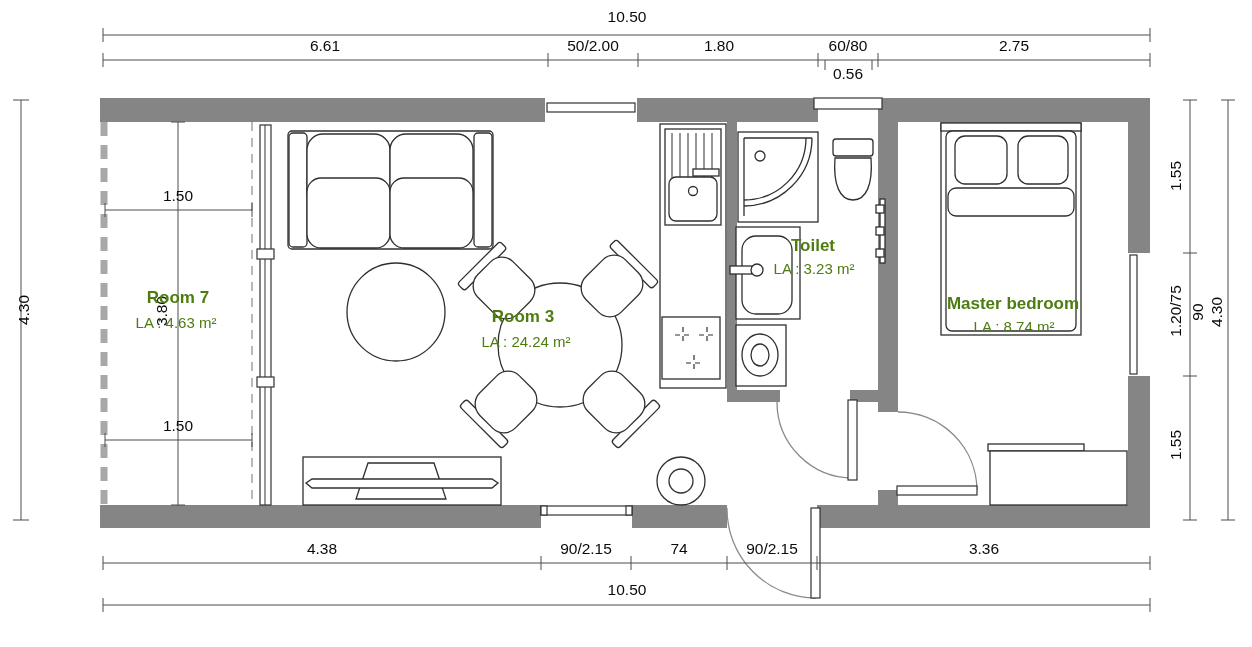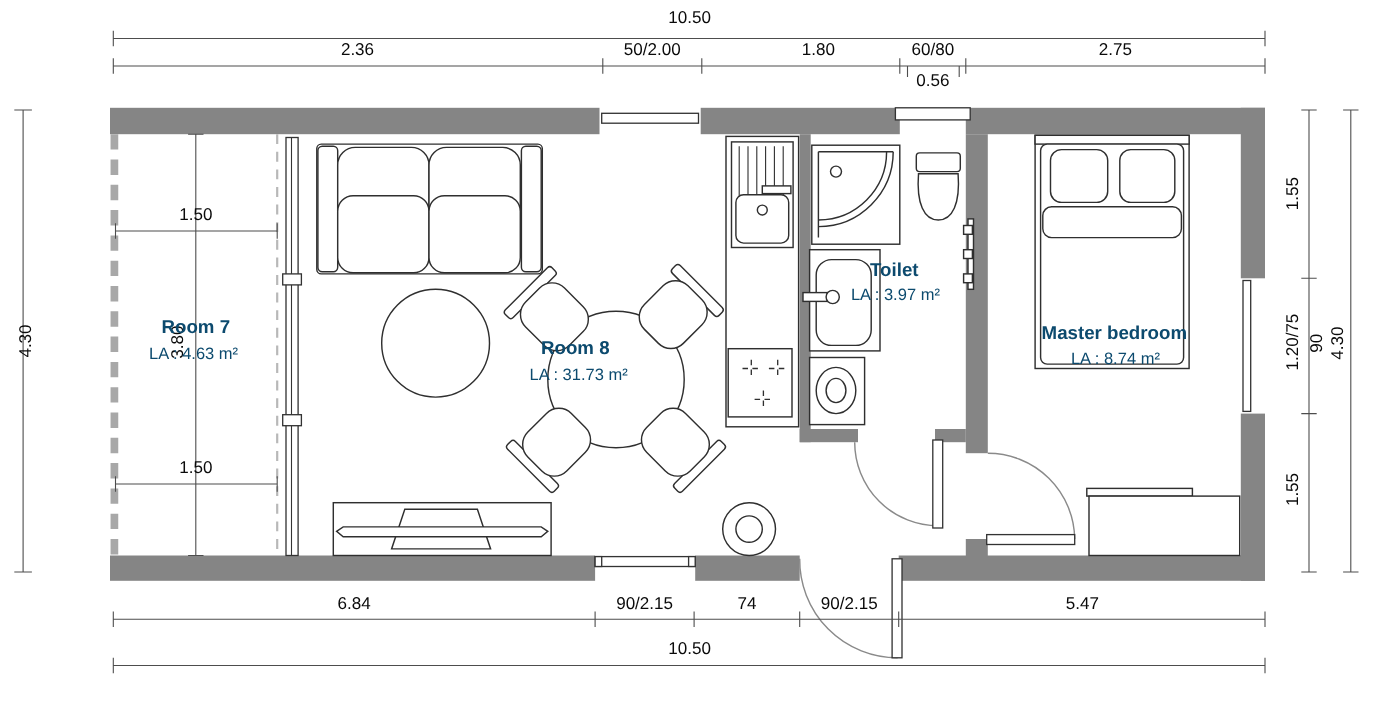--- a/index.html
+++ b/index.html
@@ -1,19 +1,19 @@
 <!DOCTYPE html>
 <html><head>
 <meta charset="utf-8">
 <style>
   html,body{margin:0;padding:0;background:#ffffff;}
   #plan{position:relative;width:1252px;height:647px;background:#ffffff;overflow:hidden;
         font-family:"Liberation Sans",sans-serif;}
   #plan svg{position:absolute;left:0;top:0;}
-  .lbl{position:absolute;transform:translate(-50%,-50%);font-size:15px;color:#0c4a6e;
+  .lbl{position:absolute;transform:translate(-50%,-50%);font-size:15px;color:#4d7c0f;
        white-space:nowrap;line-height:1;}
   .rot{transform:translate(-50%,-50%) rotate(-90deg);}
   .name{font-size:17px;font-weight:bold;}
   .area{font-size:15px;}
   .dim{font-size:15.5px;color:#0a0a0a;}
 </style>
 </head>
 <body>
 
 <div id="plan">
@@ -215,48 +215,48 @@
     <path d="M105 440 H252 M105 433 V447 M252 433 V447"></path>
     <path d="M178 122 V505 M171 122 H185 M171 505 H185"></path>
 
     <path d="M1190 100 V520 M1183 100 H1197 M1183 253 H1197 M1183 376 H1197 M1183 520 H1197"></path>
 
     <path d="M1228 100 V520 M1221 100 H1235 M1221 520 H1235"></path>
   </g>
 </svg>
 
   <span class="lbl dim" style="left:627px;top:17px">10.50</span>
-  <span class="lbl dim" style="left:325px;top:46px">2.36</span>
+  <span class="lbl dim" style="left:325px;top:46px">6.61</span>
   <span class="lbl dim" style="left:593px;top:46px">50/2.00</span>
-  <span class="lbl dim" style="left:744px;top:46px">1.80</span>
+  <span class="lbl dim" style="left:719px;top:46px">1.80</span>
   <span class="lbl dim" style="left:848px;top:46px">60/80</span>
   <span class="lbl dim" style="left:1014px;top:46px">2.75</span>
   <span class="lbl dim" style="left:848px;top:74px">0.56</span>
 
-  <span class="lbl dim" style="left:322px;top:549px">6.84</span>
+  <span class="lbl dim" style="left:322px;top:549px">4.38</span>
   <span class="lbl dim" style="left:586px;top:549px">90/2.15</span>
   <span class="lbl dim" style="left:679px;top:549px">74</span>
   <span class="lbl dim" style="left:772px;top:549px">90/2.15</span>
-  <span class="lbl dim" style="left:984px;top:549px">5.47</span>
+  <span class="lbl dim" style="left:984px;top:549px">3.36</span>
   <span class="lbl dim" style="left:627px;top:590px">10.50</span>
 
   <span class="lbl dim rot" style="left:24px;top:310px">4.30</span>
 
   <span class="lbl dim" style="left:178px;top:196px">1.50</span>
   <span class="lbl dim" style="left:178px;top:426px">1.50</span>
   <span class="lbl dim rot" style="left:162px;top:311px">3.80</span>
 
   <span class="lbl dim rot" style="left:1176px;top:176px">1.55</span>
   <span class="lbl dim rot" style="left:1176px;top:311px">1.20/75</span>
   <span class="lbl dim rot" style="left:1198px;top:312px">90</span>
   <span class="lbl dim rot" style="left:1176px;top:445px">1.55</span>
   <span class="lbl dim rot" style="left:1217px;top:312px">4.30</span>
 
   <span class="lbl name" style="left:178px;top:297px">Room 7</span>
   <span class="lbl area" style="left:176px;top:322px">LA : 4.63 m²</span>
-  <span class="lbl name" style="left:523px;top:316px">Room 8</span>
-  <span class="lbl area" style="left:526px;top:341px">LA : 31.73 m²</span>
+  <span class="lbl name" style="left:523px;top:316px">Room 3</span>
+  <span class="lbl area" style="left:526px;top:341px">LA : 24.24 m²</span>
   <span class="lbl name" style="left:813px;top:245px">Toilet</span>
-  <span class="lbl area" style="left:814px;top:268px">LA : 3.97 m²</span>
+  <span class="lbl area" style="left:814px;top:268px">LA : 3.23 m²</span>
   <span class="lbl name" style="left:1013px;top:303px">Master bedroom</span>
   <span class="lbl area" style="left:1014px;top:326px">LA : 8.74 m²</span>
 
 </div>
 
 </body></html>

